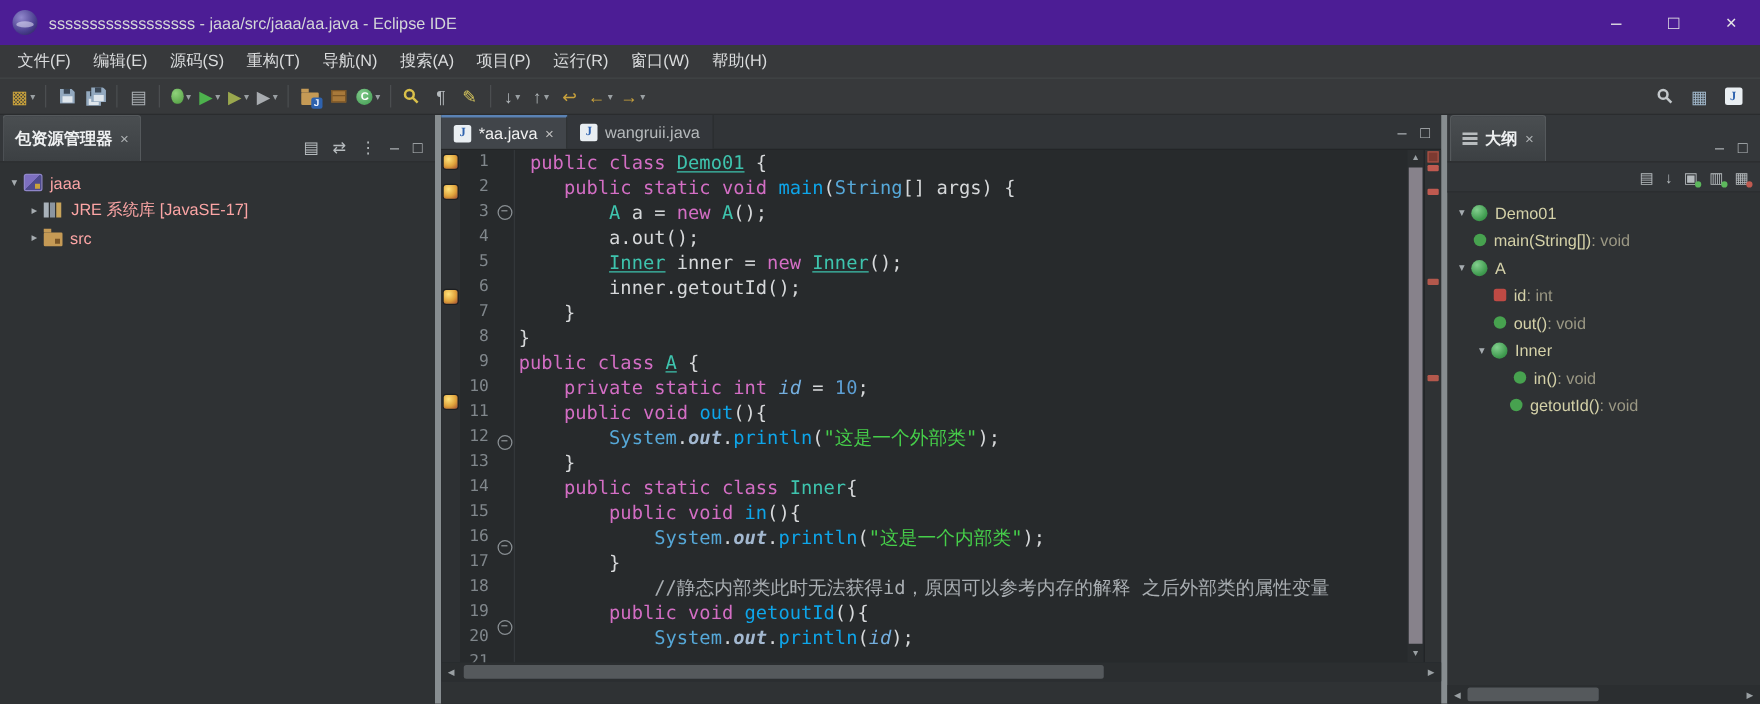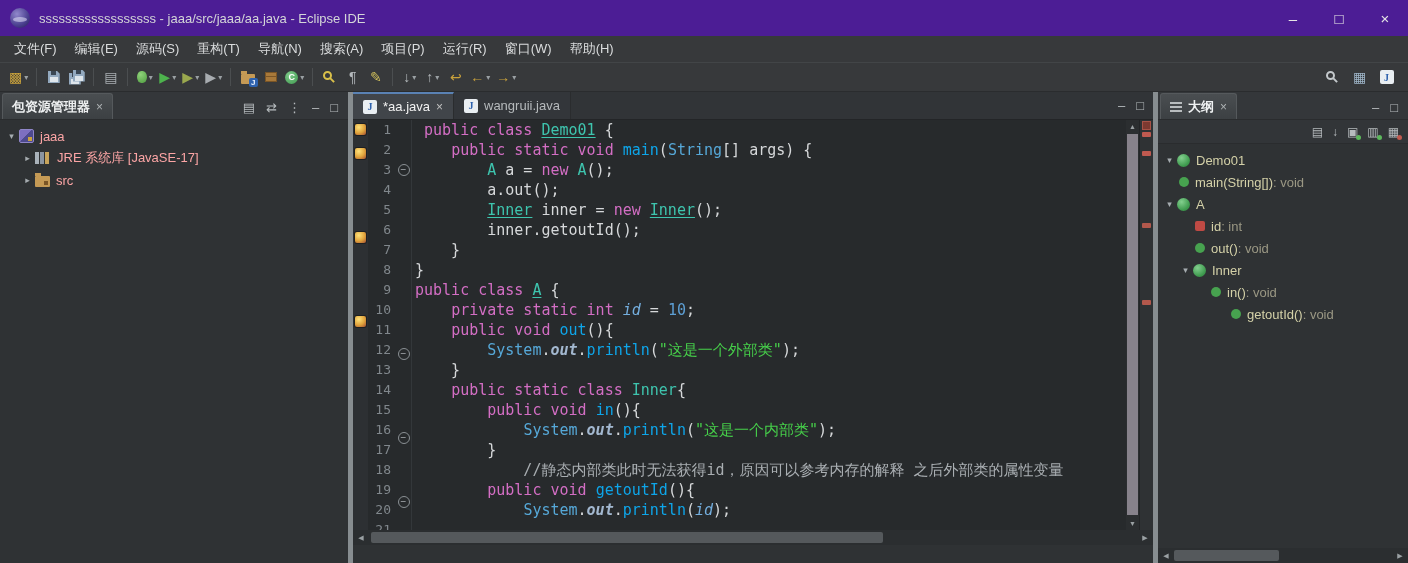--- a/index.html
+++ b/index.html
@@ -44,21 +44,21 @@
   .pkg:before{content:"";position:absolute;left:0;top:3px;width:100%;height:1px;background:#7a5526}
   .jicon{width:14px;height:14px;border-radius:2px;background:#e9eef2;color:#2e62ae;font-weight:bold;font-size:10px;display:flex;align-items:center;justify-content:center;font-family:"Liberation Serif",serif;flex:0 0 14px}
 
   
   .main{flex:1;display:flex;min-height:0}
   .sash{flex:0 0 5px;background:#878d90}
   .panel{background:#2f3234;display:flex;flex-direction:column;min-width:0}
   .panel.left{flex:0 0 348px}
   .panel.right{flex:0 0 250px}
   .panel-header{flex:0 0 28px;display:flex;align-items:flex-end;background:#34373a;border-bottom:1px solid #2a2c2e;padding:0 2px;position:relative}
-  .part-tab{height:26px;display:flex;align-items:center;gap:6px;padding:0 9px;background:linear-gradient(#4a4e51,#3c4043);border:1px solid #55595c;border-bottom:none;border-radius:3px 3px 0 0;color:#eef0f1;font-weight:bold}
+  .part-tab{height:37px;display:flex;align-items:center;gap:6px;padding:0 9px;background:linear-gradient(#4a4e51,#3c4043);border:1px solid #55595c;border-bottom:none;border-radius:3px 3px 0 0;color:#eef0f1;font-weight:bold}
   .part-tab .close{color:#aeb2b4;font-size:12px;font-weight:normal}
   .header-icons{margin-left:auto;display:flex;align-items:center;gap:11px;padding:0 8px 5px 0}
   .hicon{color:#b6bbbe;font-size:13px;line-height:1}
   .outline-tab-icon{width:12px;height:10px;display:inline-block;background:linear-gradient(#b8bcbe 0 2px,transparent 2px 4px,#b8bcbe 4px 6px,transparent 6px 8px,#b8bcbe 8px 10px)}
 
   
   .tree{padding-top:5px;overflow:hidden;flex:1}
   .trow{height:22px;display:flex;align-items:center;white-space:nowrap}
   .exp{width:15px;font-size:9px;color:#a6acb0;text-align:center;flex:0 0 15px}
   .ticon{margin-right:6px}
@@ -465,21 +465,21 @@
             <span class="exp">▾</span>
             <span class="ticon ic-class"></span>
             <span class="tlabel">Inner</span>
           </div>
           <div class="trow" style="padding-left: 36px;">
             <span class="exp"></span>
             <span class="ticon ic-method"></span>
             <span class="tlabel">in()</span>
             <span class="tsuffix"> : void</span>
           </div>
-          <div class="trow" style="padding-left: 56px;">
+          <div class="trow" style="padding-left: 33px;">
             <span class="exp"></span>
             <span class="ticon ic-method"></span>
             <span class="tlabel">getoutId()</span>
             <span class="tsuffix"> : void</span>
           </div>
         </div>
       <div class="hscroll">
         <span class="hs-arrow">◀</span>
         <div class="hs-thumb"></div>
         <span class="hs-arrow">▶</span>

